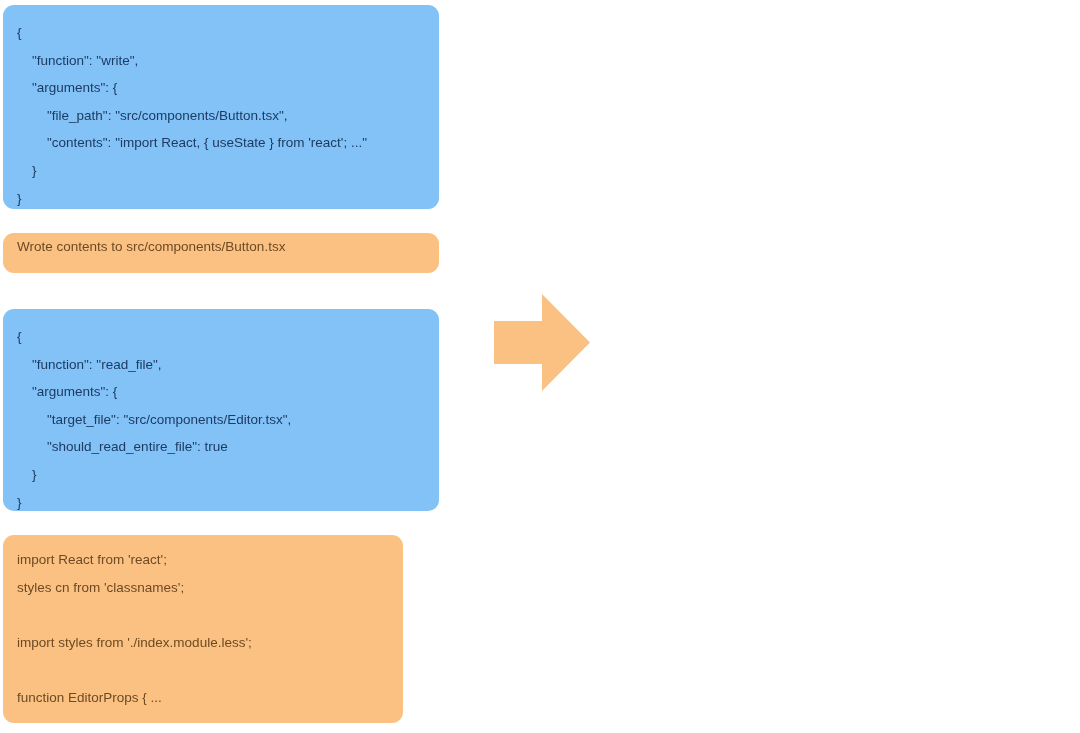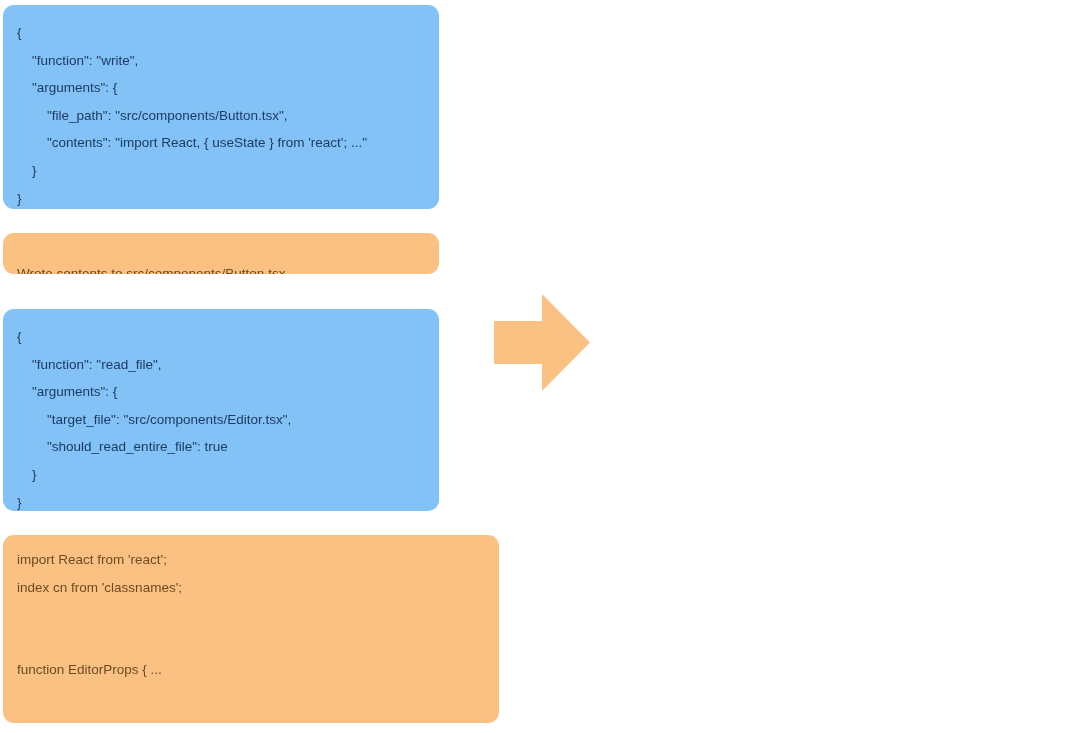--- a/index.html
+++ b/index.html
@@ -53,44 +53,44 @@
   }
 
   .line {
     display: block;
     height: 27.6px;
     white-space: pre;
   }
 
   
   #lb-1 { left: 3px;  top: 5px;   width: 436px; height: 204px; }
-  #lo-1 { left: 3px;  top: 233px; width: 436px; height: 40px;  padding-top: 27px; }
+  #lo-1 { left: 3px;  top: 233px; width: 436px; height: 40px;  padding-top: 0; }
   #lb-2 { left: 3px;  top: 309px; width: 436px; height: 202px; }
-  #lo-2 { left: 3px;  top: 535px; width: 496px; height: 188px; padding-top: 11px; }
+  #lo-2 { left: 3px;  top: 535px; width: 400px; height: 188px; padding-top: 11px; }
 
   
   #arrow {
     position: absolute;
     left: 494px;
     top: 294px;
     width: 96px;
     height: 97px;
   }
   #arrow svg { display: block; width: 100%; height: 100%; }
 </style>
 </head>
 <body>
 
 <div id="canvas">
 
   <div class="col" id="col-left">
     <div class="bubble blue" id="lb-1"><span class="line">{</span><span class="line">    "function": "write",</span><span class="line">    "arguments": {</span><span class="line">        "file_path": "src/components/Button.tsx",</span><span class="line">        "contents": "import React, { useState } from 'react'; ..."</span><span class="line">    }</span><span class="line">}</span></div>
     <div class="bubble orange" id="lo-1"><span class="line">Wrote contents to src/components/Button.tsx</span></div>
     <div class="bubble blue" id="lb-2"><span class="line">{</span><span class="line">    "function": "read_file",</span><span class="line">    "arguments": {</span><span class="line">        "target_file": "src/components/Editor.tsx",</span><span class="line">        "should_read_entire_file": true</span><span class="line">    }</span><span class="line">}</span></div>
-    <div class="bubble orange" id="lo-2"><span class="line">import React from 'react';</span><span class="line">index cn from 'classnames';</span><span class="line">&nbsp;</span><span class="line">&nbsp;</span><span class="line">function EditorProps { ...</span></div>
+    <div class="bubble orange" id="lo-2"><span class="line">import React from 'react';</span><span class="line">styles cn from 'classnames';</span><span class="line">&nbsp;</span><span class="line">import styles from './index.module.less';</span><span class="line">&nbsp;</span><span class="line">function EditorProps { ...</span></div>
   </div>
 
   <div id="arrow">
     <svg viewBox="0 0 96 97" xmlns="http://www.w3.org/2000/svg" aria-hidden="true">
       <polygon points="0,27 48,27 48,0 96,48.5 48,97 48,70 0,70" fill="#fbc183"></polygon>
     </svg>
   </div>
 
   <div class="col" id="col-right">
     

